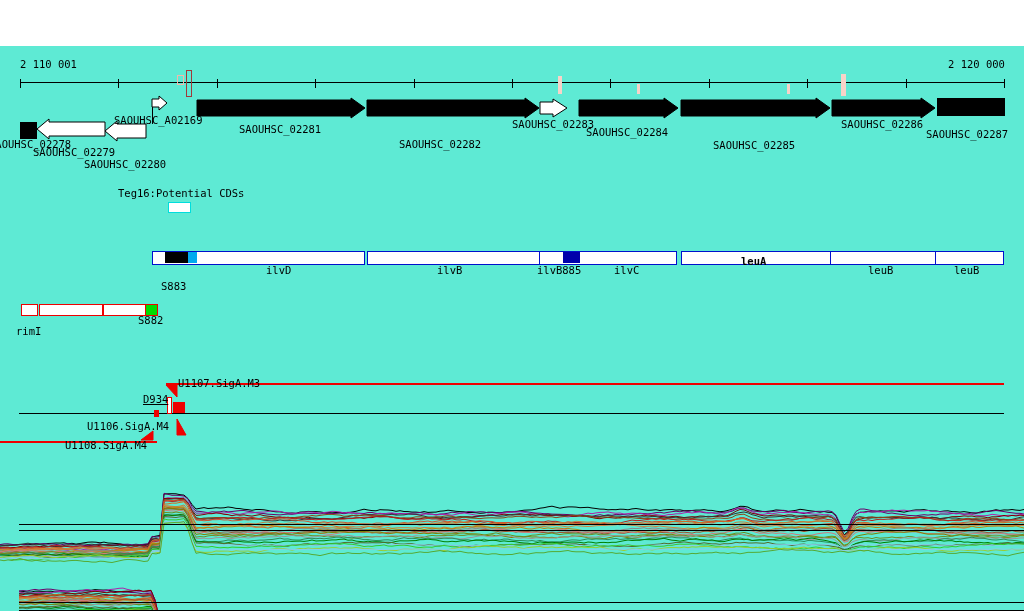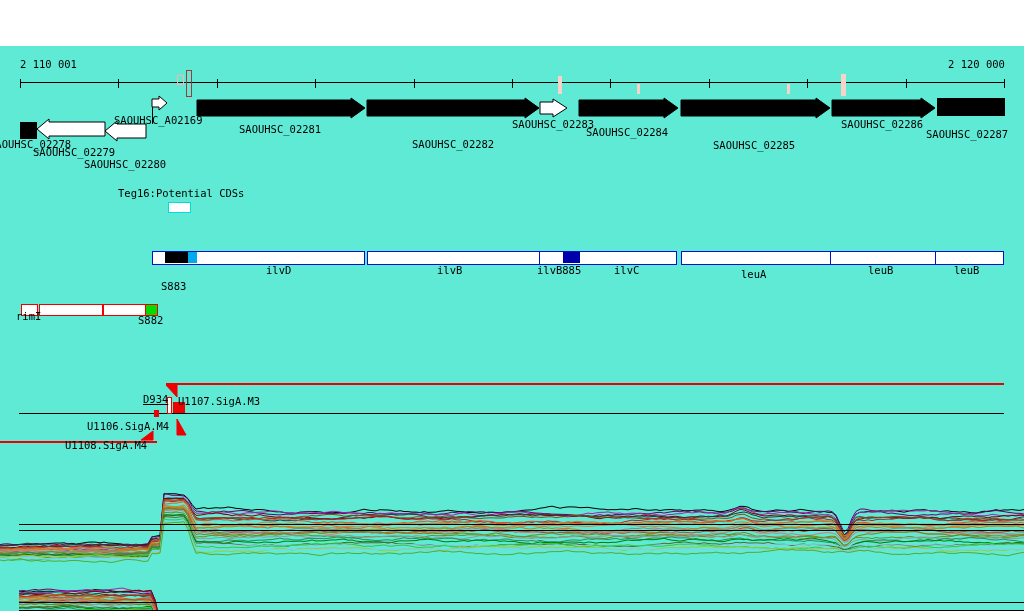--- a/index.html
+++ b/index.html
@@ -125,35 +125,35 @@
       <line x1="19" y1="576.5" x2="1024" y2="576.5" stroke="#000" stroke-width="1" shape-rendering="crispEdges"></line>
     </svg>
   <div class="lbl" style="left:20px;top:13px">2 110 001</div>
   <div class="lbl" style="left:948px;top:13px">2 120 000</div>
   <div id="labels">
       <div class="lbl" style="left: -11px; top: 93px;">SAOUHSC_02278</div>
       <div class="lbl" style="left: 33px; top: 101px;">SAOUHSC_02279</div>
       <div class="lbl" style="left: 84px; top: 113px;">SAOUHSC_02280</div>
       <div class="lbl" style="left: 114px; top: 69px;">SAOUHSC_A02169</div>
       <div class="lbl" style="left: 239px; top: 78px;">SAOUHSC_02281</div>
-      <div class="lbl" style="left: 412px; top: 93px;">SAOUHSC_02282</div>
+      <div class="lbl" style="left: 399px; top: 93px;">SAOUHSC_02282</div>
       <div class="lbl" style="left: 512px; top: 73px;">SAOUHSC_02283</div>
       <div class="lbl" style="left: 586px; top: 81px;">SAOUHSC_02284</div>
       <div class="lbl" style="left: 713px; top: 94px;">SAOUHSC_02285</div>
       <div class="lbl" style="left: 841px; top: 73px;">SAOUHSC_02286</div>
       <div class="lbl" style="left: 926px; top: 83px;">SAOUHSC_02287</div>
       <div class="lbl" style="left: 118px; top: 142px;">Teg16:Potential CDSs</div>
       <div class="lbl" style="left: 161px; top: 235px;">S883</div>
       <div class="lbl" style="left: 266px; top: 219px;">ilvD</div>
       <div class="lbl" style="left: 437px; top: 219px;">ilvB</div>
       <div class="lbl" style="left: 537px; top: 219px;">ilvB885</div>
       <div class="lbl" style="left: 614px; top: 219px;">ilvC</div>
-      <div class="lbl" style="left: 741px; top: 223px;">leuA</div>
+      <div class="lbl" style="left: 741px; top: 210px; font-weight: bold;">leuA</div>
       <div class="lbl" style="left: 868px; top: 219px;">leuB</div>
       <div class="lbl" style="left: 954px; top: 219px;">leuB</div>
-      <div class="lbl" style="left: 16px; top: 265px;">rimI</div>
+      <div class="lbl" style="left: 16px; top: 280px;">rimI</div>
       <div class="lbl" style="left: 138px; top: 269px;">S882</div>
-      <div class="lbl" style="left: 178px; top: 350px;">U1107.SigA.M3</div>
+      <div class="lbl" style="left: 178px; top: 332px;">U1107.SigA.M3</div>
       <div class="lbl" style="left: 143px; top: 348px; text-decoration: underline;">D934</div>
       <div class="lbl" style="left: 65px; top: 394px;">U1108.SigA.M4</div>
       <div class="lbl" style="left: 79px; top: 375px; padding-left: 8px;">U1106.SigA.M4</div>
     </div>
 </div>
 
 </body></html>

